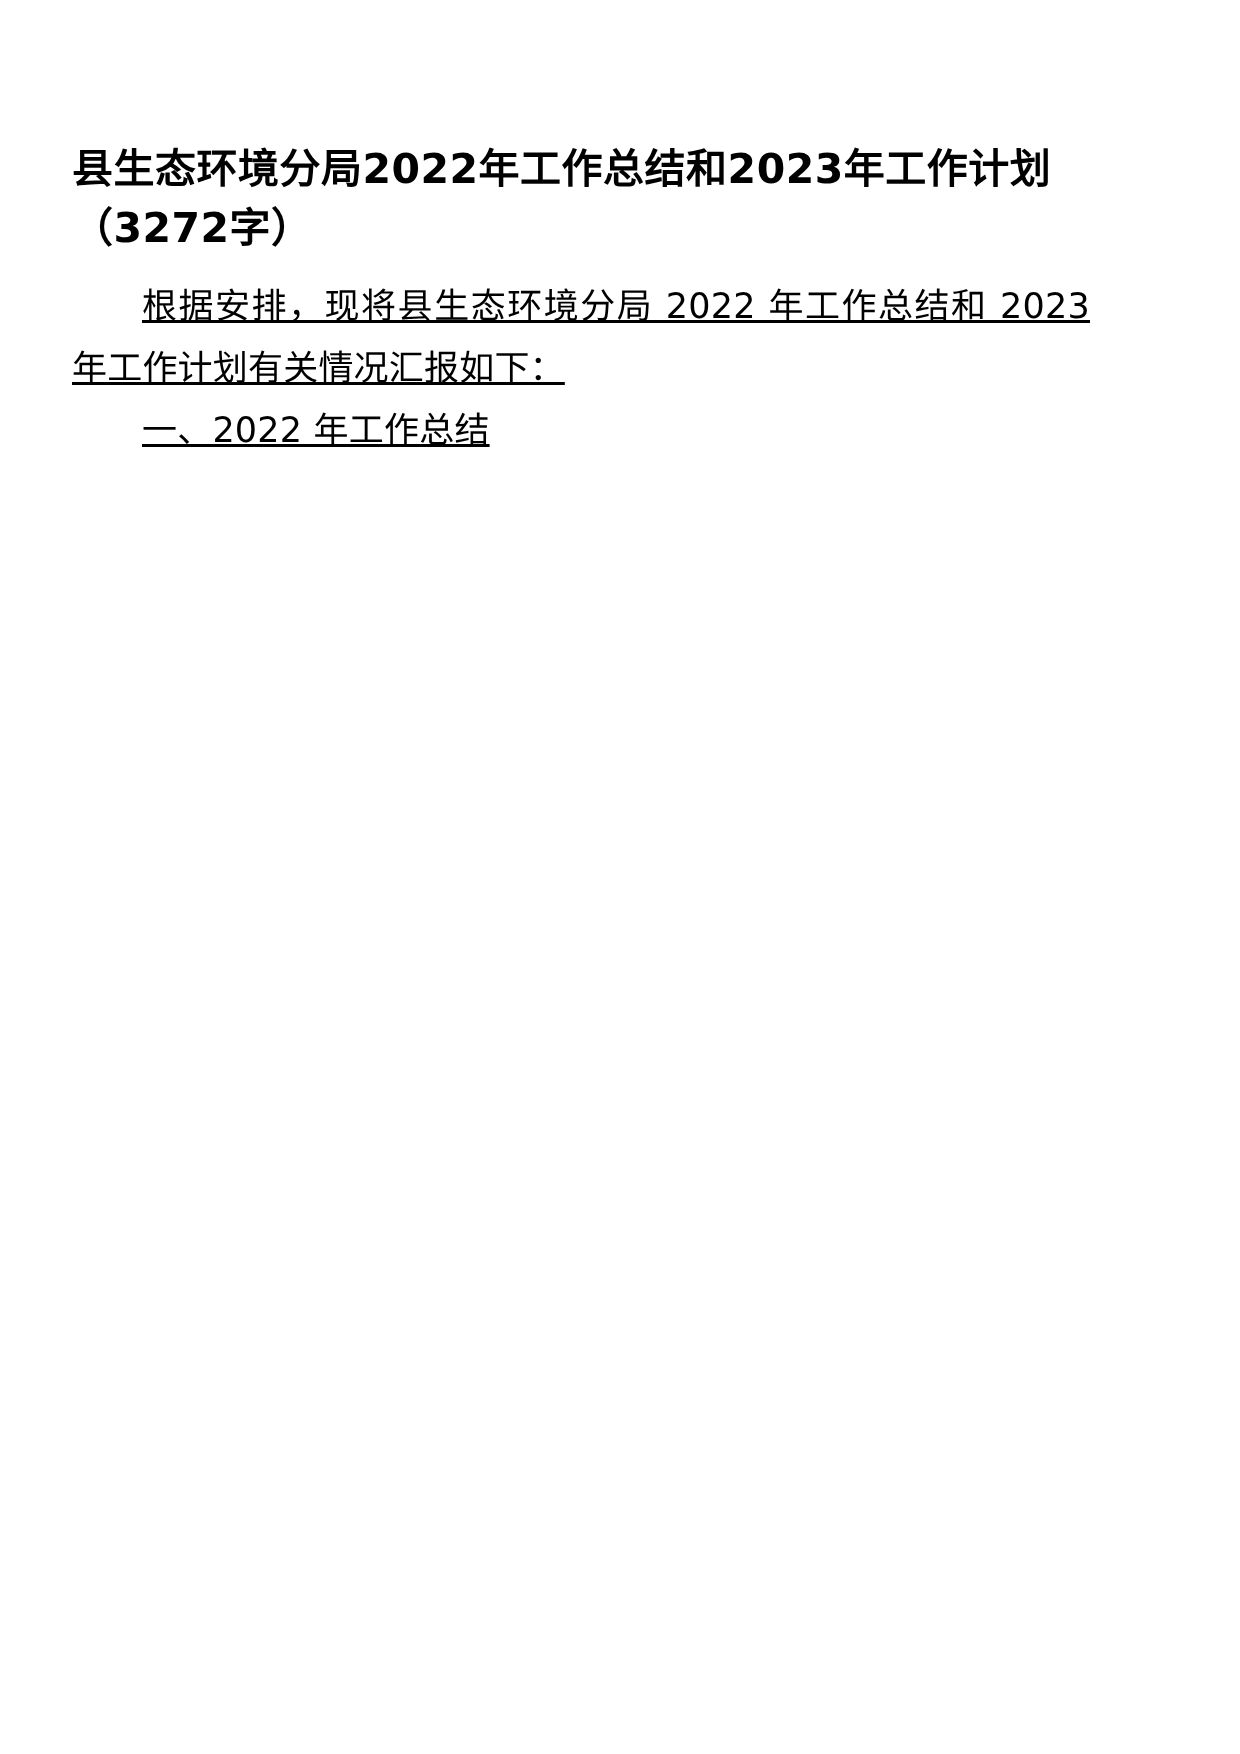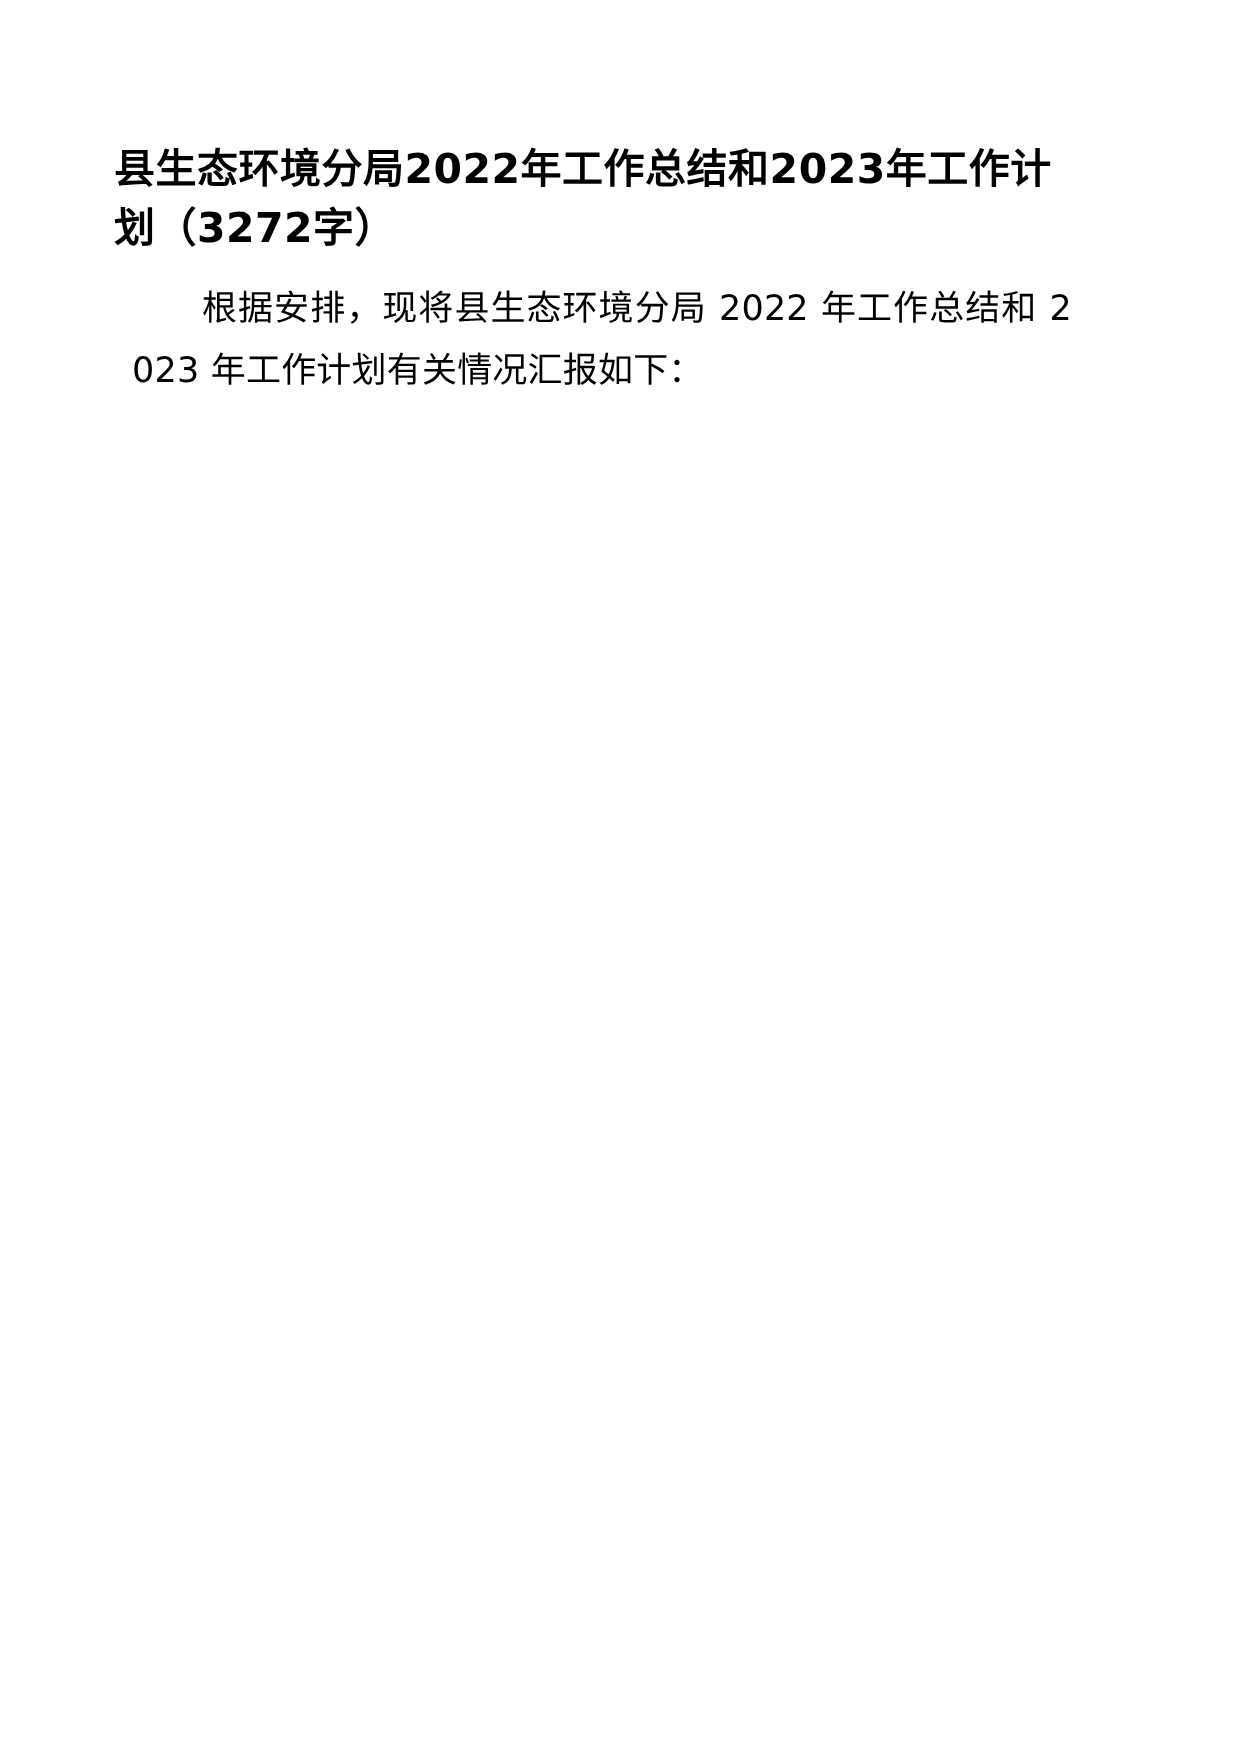--- a/index.html
+++ b/index.html
@@ -5,51 +5,53 @@
   html, body {
     margin: 0;
     padding: 0;
     background: #ffffff;
   }
   .page {
     width: 1240px;
     height: 1754px;
     background: #ffffff;
     box-sizing: border-box;
-    padding: 140px 150px 60px 114px;
+    padding: 140px 150px 60px 72px;
     position: relative;
     overflow: hidden;
     font-family: "DejaVu Sans", "Liberation Sans", sans-serif;
     color: #000000;
   }
   .doc-title {
     font-size: 41px;
     font-weight: bold;
     line-height: 1.45;
     letter-spacing: 0.5px;
     margin: 0 0 16px 0;
     text-align: left;
   }
   .para {
     font-size: 35px;
     line-height: 1.78;
     letter-spacing: 0.2px;
-    margin: 18px;
+    margin: 0;
     text-indent: 70px;
     text-align: justify;
     text-justify: inter-ideograph;
     word-break: break-all;
+    text-decoration: underline;
   }
 </style>
 </head>
 <body>
 
 <div class="page">
 
   <h1 class="doc-title">县生态环境分局2022年工作总结和2023年工作计划（3272字）</h1>
 
   <p class="para">根据安排，现将县生态环境分局 2022 年工作总结和 2023 年工作计划有关情况汇报如下：</p>
 
+  <p class="para">一、2022 年工作总结</p>
 
 
 
 
 </div>
 
 </body></html>

